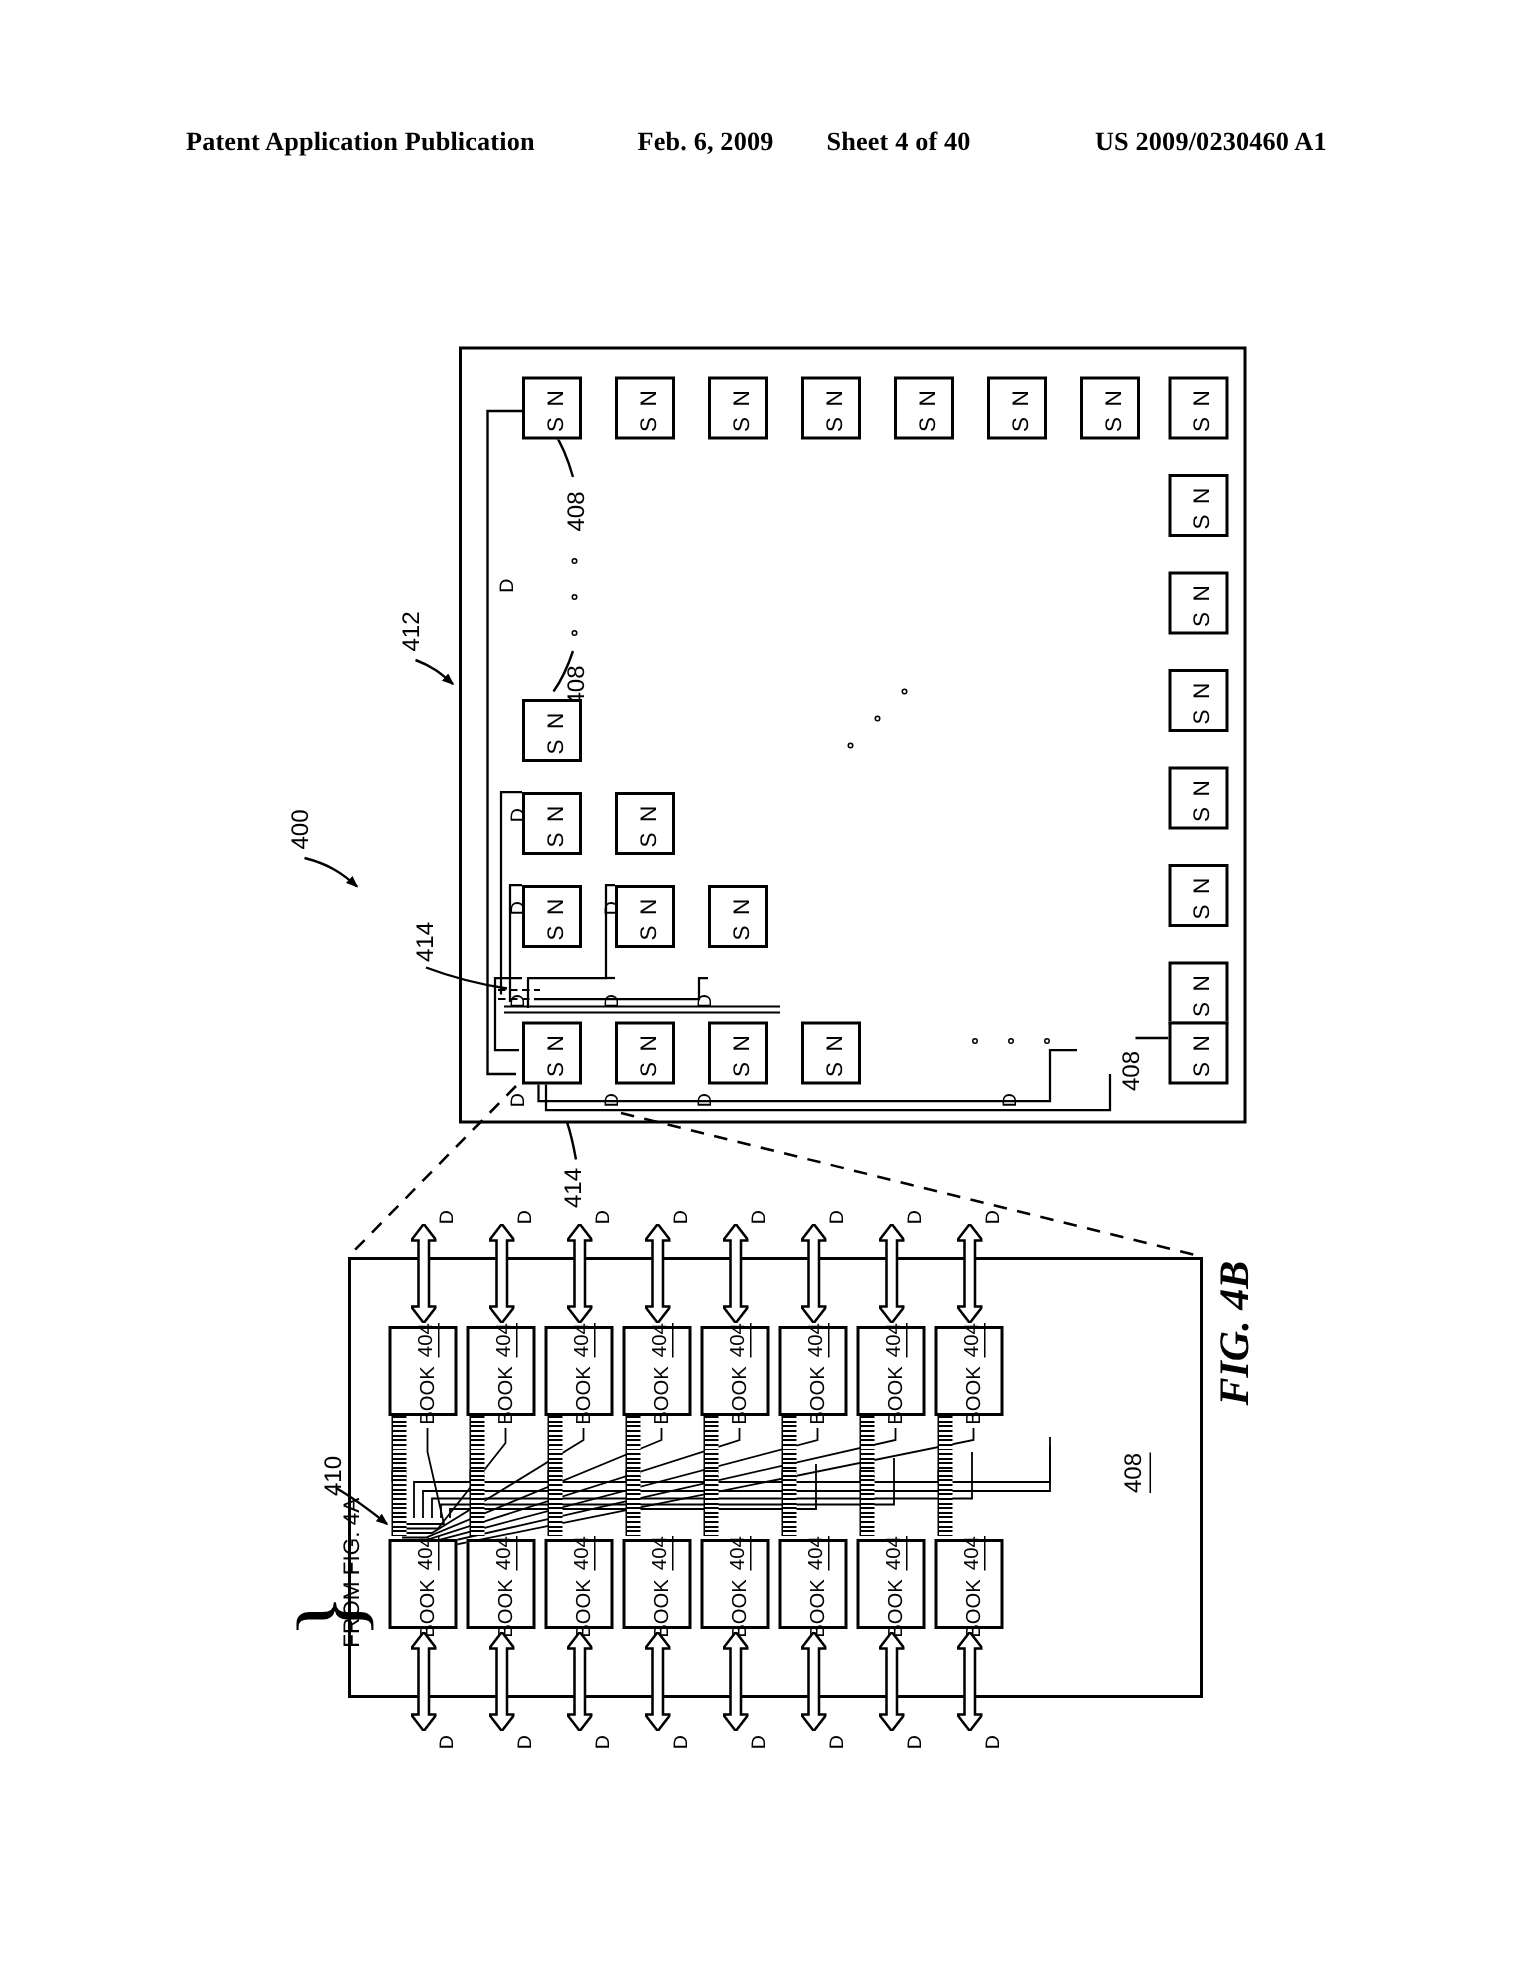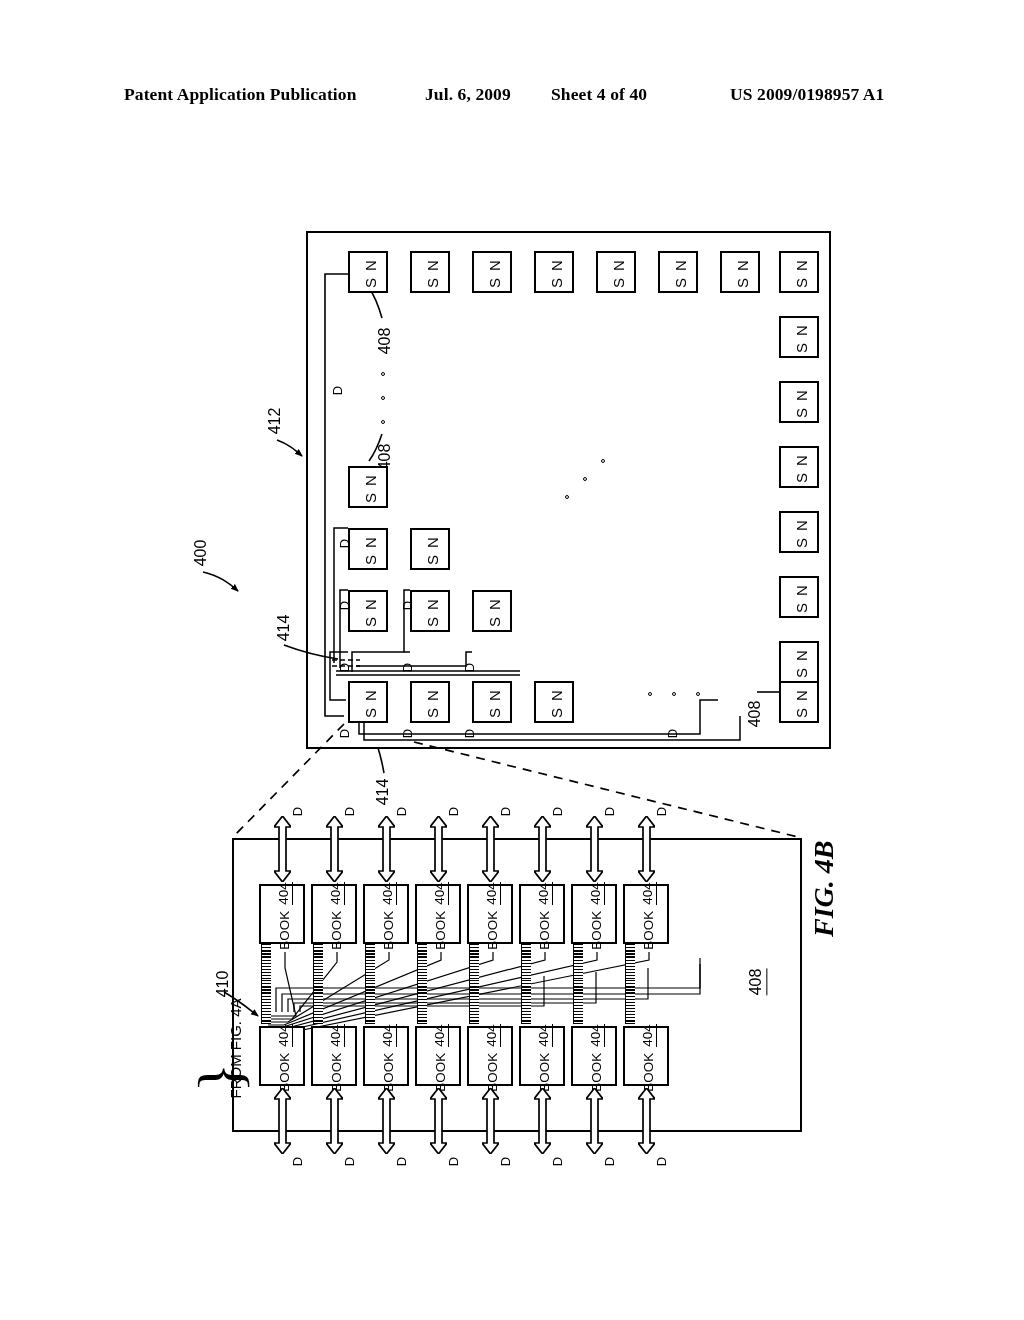--- a/index.html
+++ b/index.html
@@ -66,23 +66,23 @@
   .brace{position:absolute;font-size:62px;font-family:"Liberation Serif",serif;
          transform:rotate(-90deg);transform-origin:50% 50%;}
   svg.ov{position:absolute;left:0;top:0;width:1024px;height:1320px;
          pointer-events:none;overflow:visible;}
 </style>
 </head>
 <body>
 
 <div id="hdr">
   <div class="seg s1">Patent Application Publication</div>
-  <div class="seg s2">Jul. 6, 2009</div>
+  <div class="seg s2">Feb. 6, 2009</div>
   <div class="seg s3">Sheet 4 of 40</div>
-  <div class="seg s4">US 2009/0198957 A1</div>
+  <div class="seg s4">US 2009/0230460 A1</div>
 </div>
 
 <div id="fig400"></div>
 
 <div class="lbl rot90" style="left:188px;top:544px;">400</div>
 <div class="lbl rot90" style="left:262px;top:412px;">412</div>
 <div class="lbl rot90" style="left:271px;top:619px;">414</div>
 <div class="lbl rot90" style="left:370px;top:783px;">414</div>
 <div class="lbl rot90" style="left:372px;top:332px;">408</div>
 <div class="lbl rot90" style="left:372px;top:448px;">408</div>

